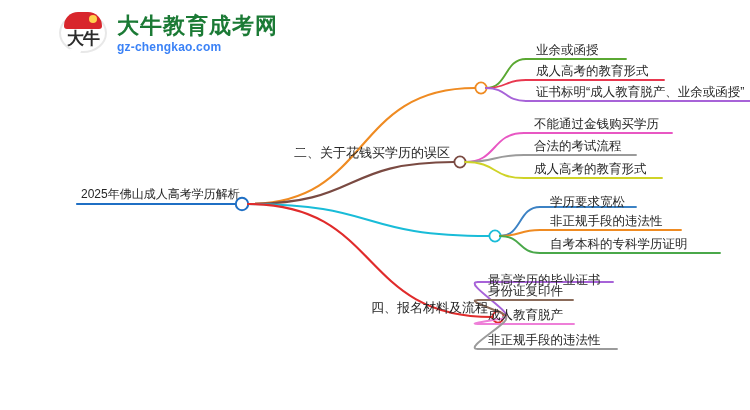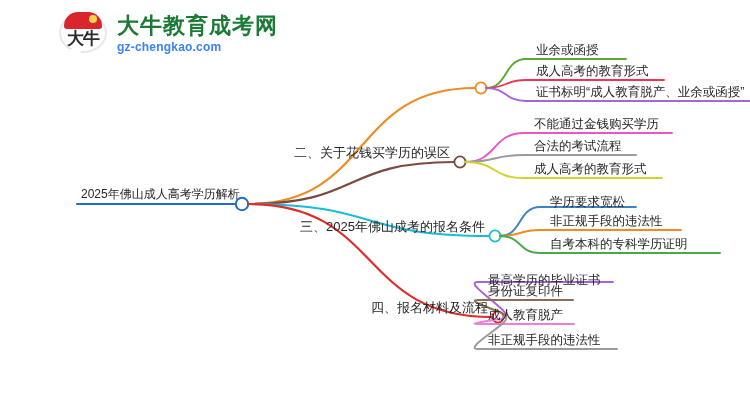--- a/index.html
+++ b/index.html
@@ -121,21 +121,20 @@
     </svg>
 
 <div class="node root" style="left: 38px; top: 188px;">2025年佛山成人高考学历解析</div>
     <div class="node lvl2" style="left: 493px; top: 44px;">业余或函授</div>
     <div class="node lvl2" style="left: 493px; top: 65px;">成人高考的教育形式</div>
     <div class="node lvl1" style="left: 251px; top: 146px;">二、关于花钱买学历的误区</div>
     <div class="node lvl2" style="left: 493px; top: 86px;">证书标明“成人教育脱产、业余或函授”</div>
     <div class="node lvl2" style="left: 491px; top: 118px;">不能通过金钱购买学历</div>
     <div class="node lvl2" style="left: 491px; top: 140px;">合法的考试流程</div>
     <div class="node lvl2" style="left: 491px; top: 163px;">成人高考的教育形式</div>
-    <div class="node lvl1" style="left: 257px; top: 220px;">三、2025年佛山成考的报名条件</div>
     <div class="node lvl2" style="left: 507px; top: 196px;">学历要求宽松</div>
     <div class="node lvl2" style="left: 507px; top: 215px;">非正规手段的违法性</div>
     <div class="node lvl2" style="left: 507px; top: 238px;">自考本科的专科学历证明</div>
     <div class="node lvl1" style="left: 328px; top: 301px;">四、报名材料及流程</div>
     <div class="node lvl2" style="left: 445px; top: 274px;">最高学历的毕业证书</div>
     <div class="node lvl2" style="left: 445px; top: 285px;">身份证复印件</div>
     <div class="node lvl2" style="left: 445px; top: 309px;">成人教育脱产</div>
     <div class="node lvl2" style="left: 445px; top: 334px;">非正规手段的违法性</div>
   </div>
 

